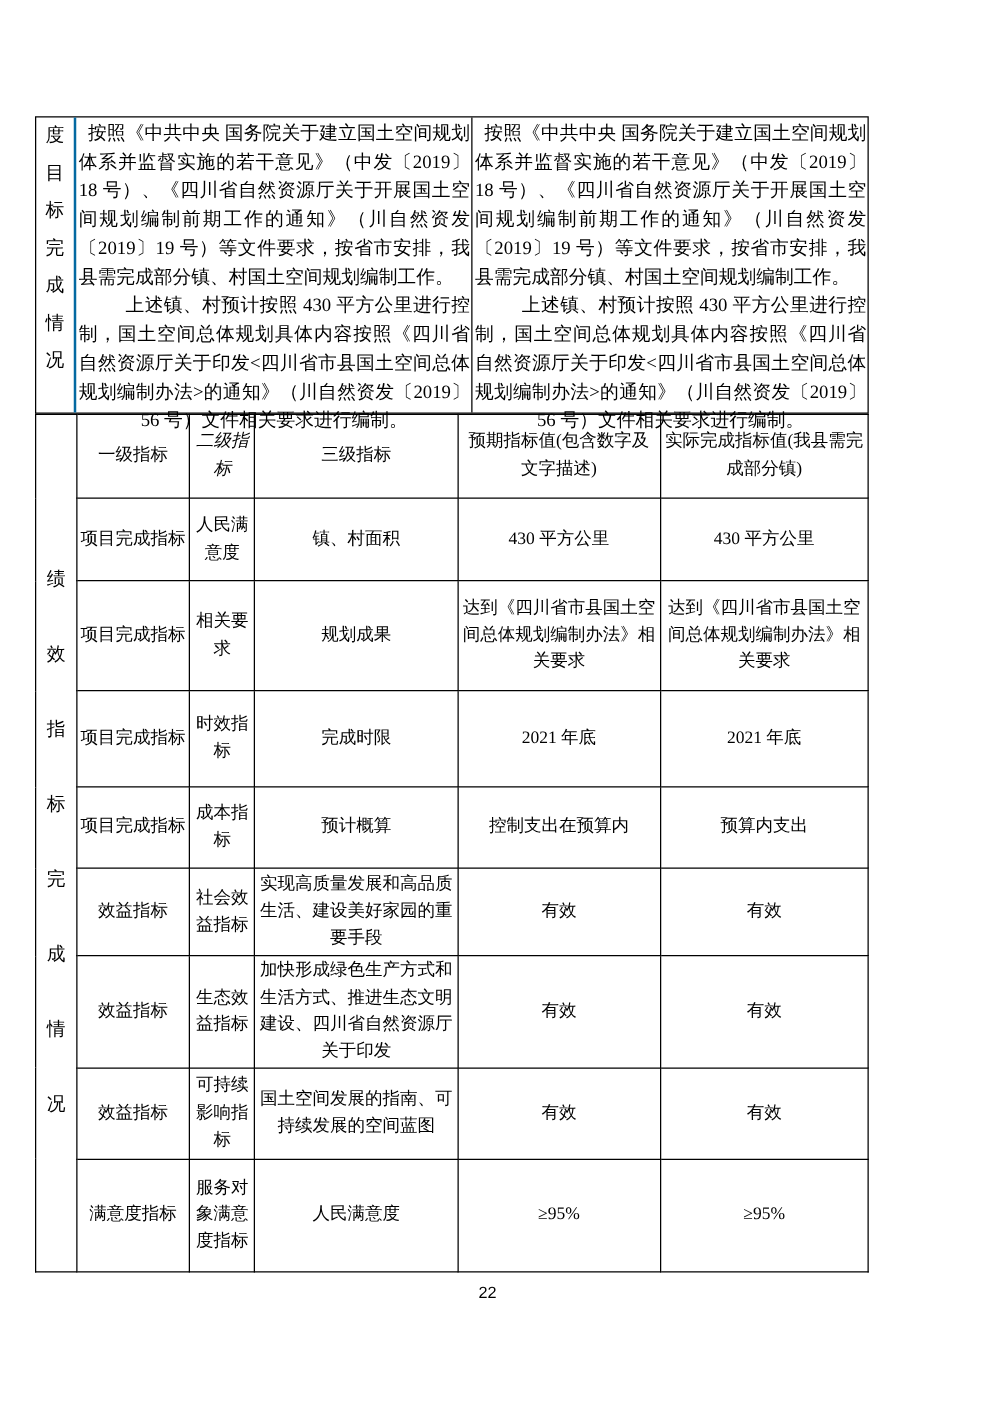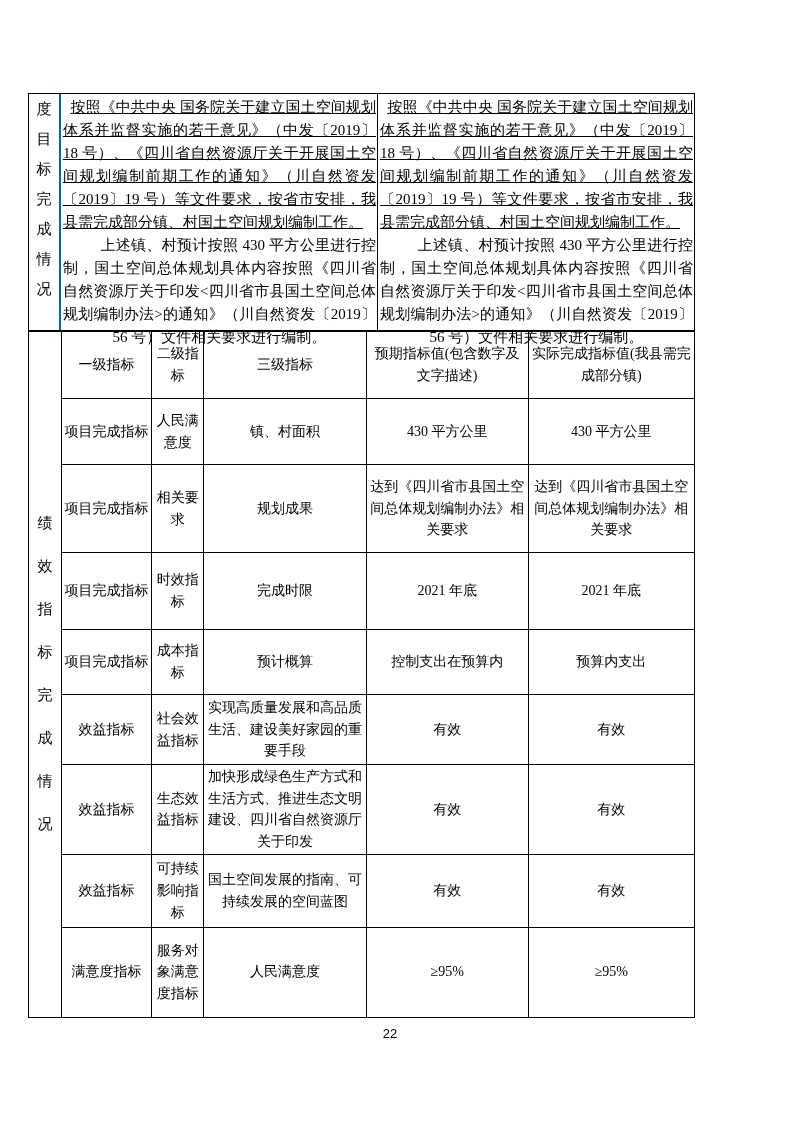--- a/index.html
+++ b/index.html
@@ -26,50 +26,50 @@
     border-right: 2px solid #0369a1;
     display: flex; justify-content: center;
   }
   .txt-col {
     width: 317px;
     padding: 2px 1px 2px 2px;
     font-size: 15px; line-height: 23px;
   }
   .txt-col.right { width: 318px; border-left: 1px solid #000; }
   .doc-par { text-align: justify; }
-  .doc-par.p1 { text-indent: 0.5em; text-decoration: underline; }
+  .doc-par.p1 { text-indent: 0.5em; }
   .doc-par.p2 { text-indent: 2.5em; text-align-last: center; }
   
   .vtext {
     word-break: break-all;
     width: 16px;
     text-align: center;
     font-size: 15px;
   }
   .v7 { line-height: 30px; }
-  .v8 { line-height: 43px; }
+  .v8 { line-height: 60px; }
   
   table.perf {
     border-collapse: collapse;
     table-layout: fixed;
     width: 667px;
     font-size: 14px;
   }
   table.perf td, table.perf th {
     border: 1px solid #000;
     text-align: center;
     vertical-align: middle;
     padding: 1px 2px;
     line-height: 1.55;
     font-weight: normal;
   }
   td.lbl { width: 32px; }
   td.lbl .vtext { margin: 0 auto; }
   .c-l1 { width: 88px; margin-left: 40px; }
-  .c-l2 { width: 51px; }
+  .c-l2 { width: 51px; font-style: italic; }
   .c-l3 { width: 158px; }
   .c-exp { width: 158px; }
   .c-act { width: 162px; }
   tr.r-h  { height: 67px; }
   tr.r1 { height: 66px; }
   tr.r2 { height: 88px; }
   tr.r3 { height: 77px; }
   tr.r4 { height: 65px; }
   tr.r5 { height: 70px; }
   tr.r6 { height: 84px; }

